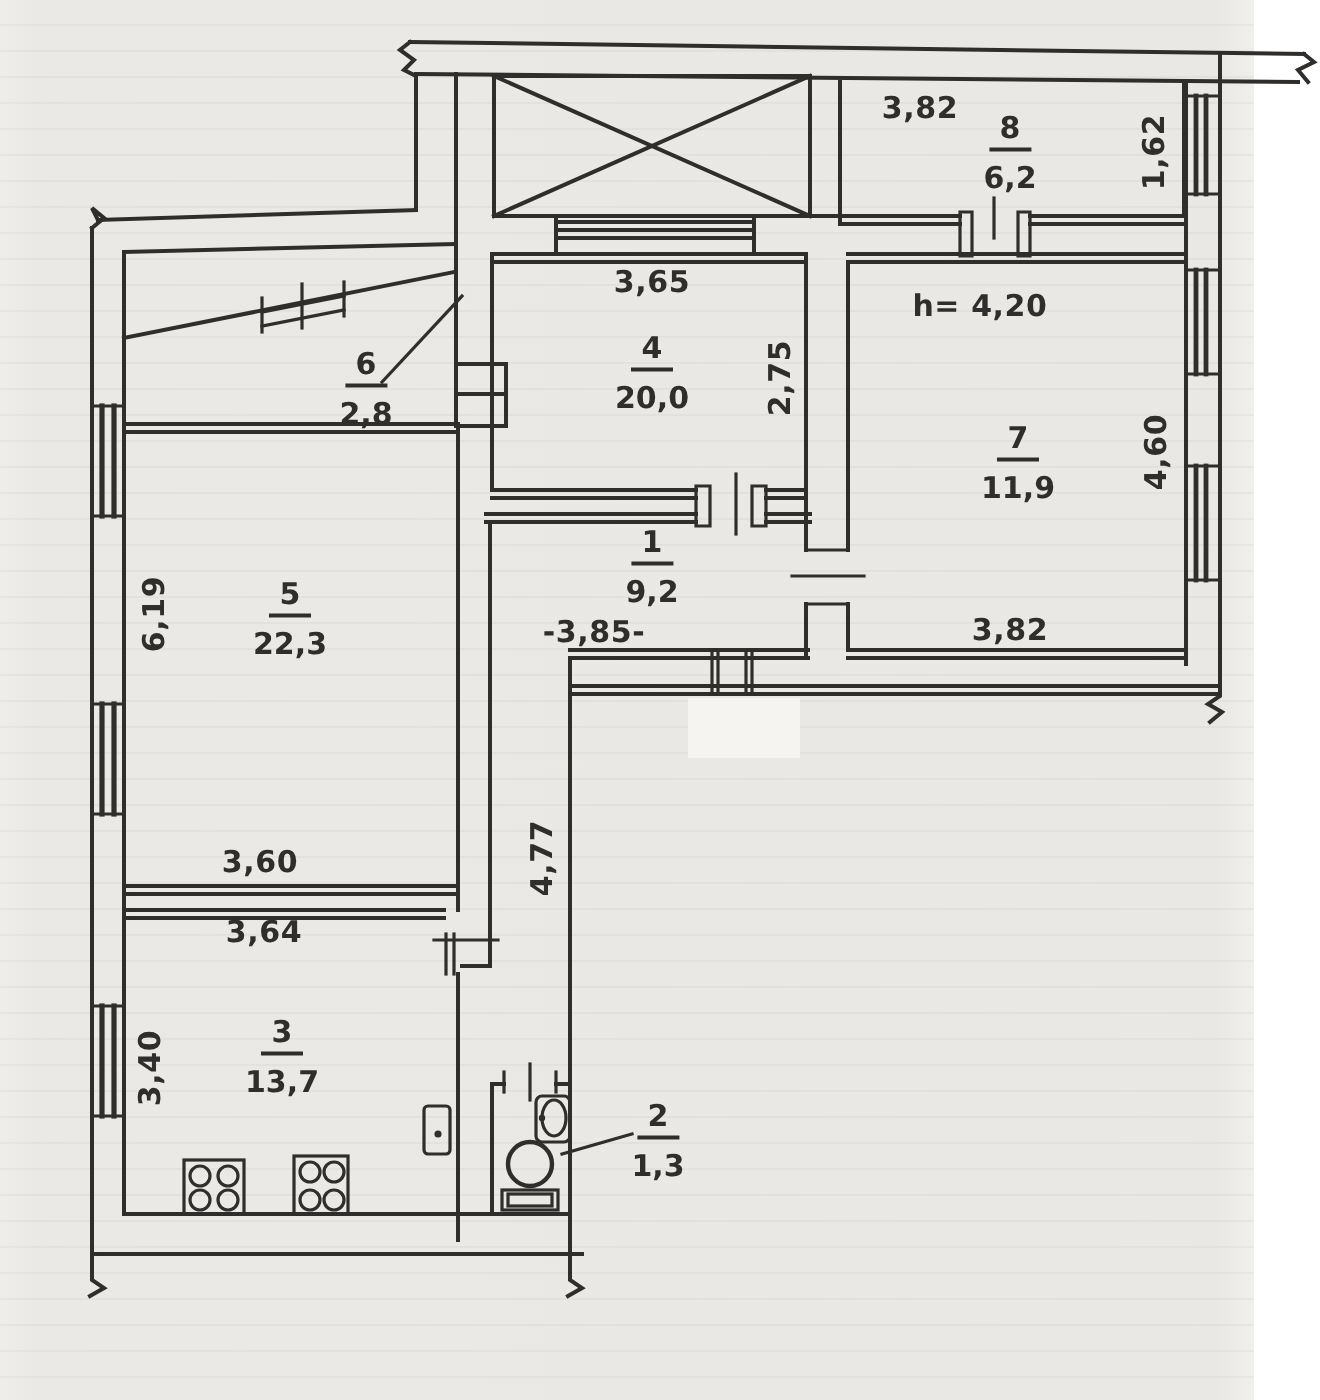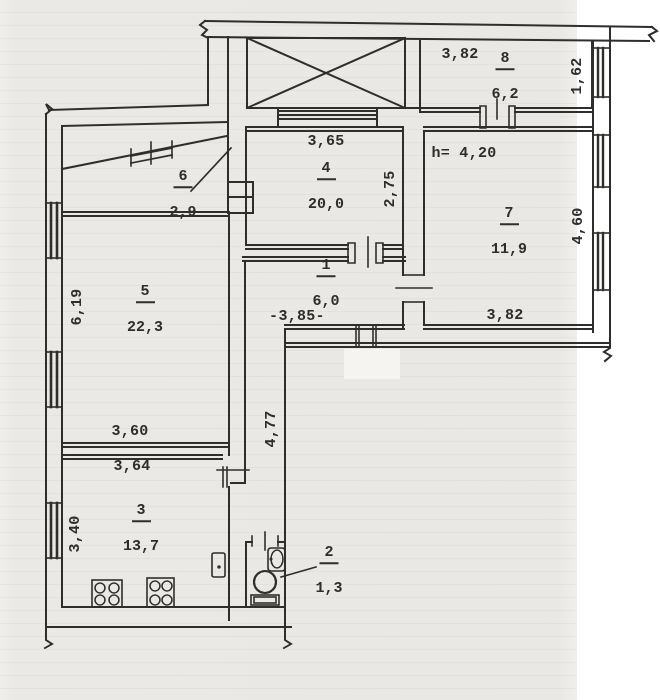--- a/index.html
+++ b/index.html
@@ -1,43 +1,42 @@
 <!DOCTYPE html>
 <html style="--bg: #e9e8e4; --ink: #2f2e2c; --paper: #f5f4f0;"><head>
 <meta charset="utf-8">
 <style>
   :root{
     --bg:#e9e8e4; --paper:#f5f4f0; --ink:#2f2e2c;
   }
   html,body{margin:0;padding:0;}
   body{width:660px;height:700px;overflow:hidden;font-family:"DejaVu Sans",sans-serif;}
   .stage{
-    position:relative;width:577px;height:700px;
+    position:relative;width:627px;height:700px;
     background:
       repeating-linear-gradient(180deg, rgba(255,255,255,.05) 0 12px, rgba(110,110,118,.05) 12px 13px),
       linear-gradient(90deg,#edecE8 0,#e9e8e4 3%,#e8e7e3 97%,#efeeea 100%),
       var(--bg);
-    font-family: Liberation Mono, monospace;
   }
   svg{position:absolute;left:0;top:0;}
   .ink{stroke:var(--ink);fill:none;stroke-width:2;stroke-linecap:square;stroke-linejoin:miter;}
   .ink-thin{stroke:var(--ink);fill:none;stroke-width:1.6;stroke-linecap:square;}
   .ink-fill{fill:var(--ink);stroke:none;}
   .patch{fill:var(--paper);stroke:none;}
   .lbl{
     position:absolute;transform:translate(-50%,-50%);
     font-size:15px;font-weight:bold;color:var(--ink);letter-spacing:.3px;white-space:nowrap;
   }
   .lbl.rot{transform:translate(-50%,-50%) rotate(-90deg);}
   .room-lbl{
     position:absolute;transform:translate(-50%,-50%);
     text-align:center;color:var(--ink);font-weight:bold;font-size:15px;line-height:1.15;
   }
   .room-lbl .num{display:inline-block;border-bottom:2px solid var(--ink);padding:0 5px 1px 5px;}
-  .room-lbl .area{display:block;padding-top:16px;}
+  .room-lbl .area{display:block;padding-top:5px;}
 </style>
 </head>
 <body>
 
 <div class="stage">
   <svg width="660" height="700" viewBox="0 0 660 700">
 
     <g class="ink">
       <path d="M205,21 L652,27"></path>
       <path d="M208,37 L649,41"></path>
@@ -222,53 +221,53 @@
     <g class="ink-thin">
       <path d="M191,191 L231,148"></path>
       <path d="M281,577 L316,567"></path>
     </g>
   </svg>
 
   <div class="lbl" style="left:460px;top:54px">3,82</div>
   <div class="lbl rot" style="left:577px;top:76px">1,62</div>
   <div class="lbl" style="left:326px;top:141px">3,65</div>
   <div class="lbl rot" style="left:390px;top:189px">2,75</div>
-  <div class="lbl" style="left:464px;top:153px">h= 4,20</div>
+  <div class="lbl" style="left:490px;top:153px">h= 4,20</div>
   <div class="lbl rot" style="left:578px;top:226px">4,60</div>
   <div class="lbl" style="left:505px;top:315px">3,82</div>
   <div class="lbl" style="left:297px;top:316px">-3,85-</div>
   <div class="lbl rot" style="left:77px;top:307px">6,19</div>
   <div class="lbl" style="left:130px;top:431px">3,60</div>
   <div class="lbl" style="left:132px;top:466px">3,64</div>
   <div class="lbl rot" style="left:75px;top:534px">3,40</div>
   <div class="lbl rot" style="left:271px;top:429px">4,77</div>
 
   <div class="room-lbl" style="left:326px;top:284px">
     <span class="num">1</span>
-    <span class="area">6,0</span>
+    <span class="area">9,2</span>
   </div>
   <div class="room-lbl" style="left:329px;top:571px">
     <span class="num">2</span>
     <span class="area">1,3</span>
   </div>
   <div class="room-lbl" style="left:141px;top:529px">
     <span class="num">3</span>
     <span class="area">13,7</span>
   </div>
   <div class="room-lbl" style="left:326px;top:187px">
     <span class="num">4</span>
     <span class="area">20,0</span>
   </div>
   <div class="room-lbl" style="left:145px;top:310px">
     <span class="num">5</span>
     <span class="area">22,3</span>
   </div>
   <div class="room-lbl" style="left:183px;top:195px">
     <span class="num">6</span>
-    <span class="area">2,9</span>
+    <span class="area">2,8</span>
   </div>
   <div class="room-lbl" style="left:509px;top:232px">
     <span class="num">7</span>
     <span class="area">11,9</span>
   </div>
   <div class="room-lbl" style="left:505px;top:77px">
     <span class="num">8</span>
     <span class="area">6,2</span>
   </div>
 </div>

